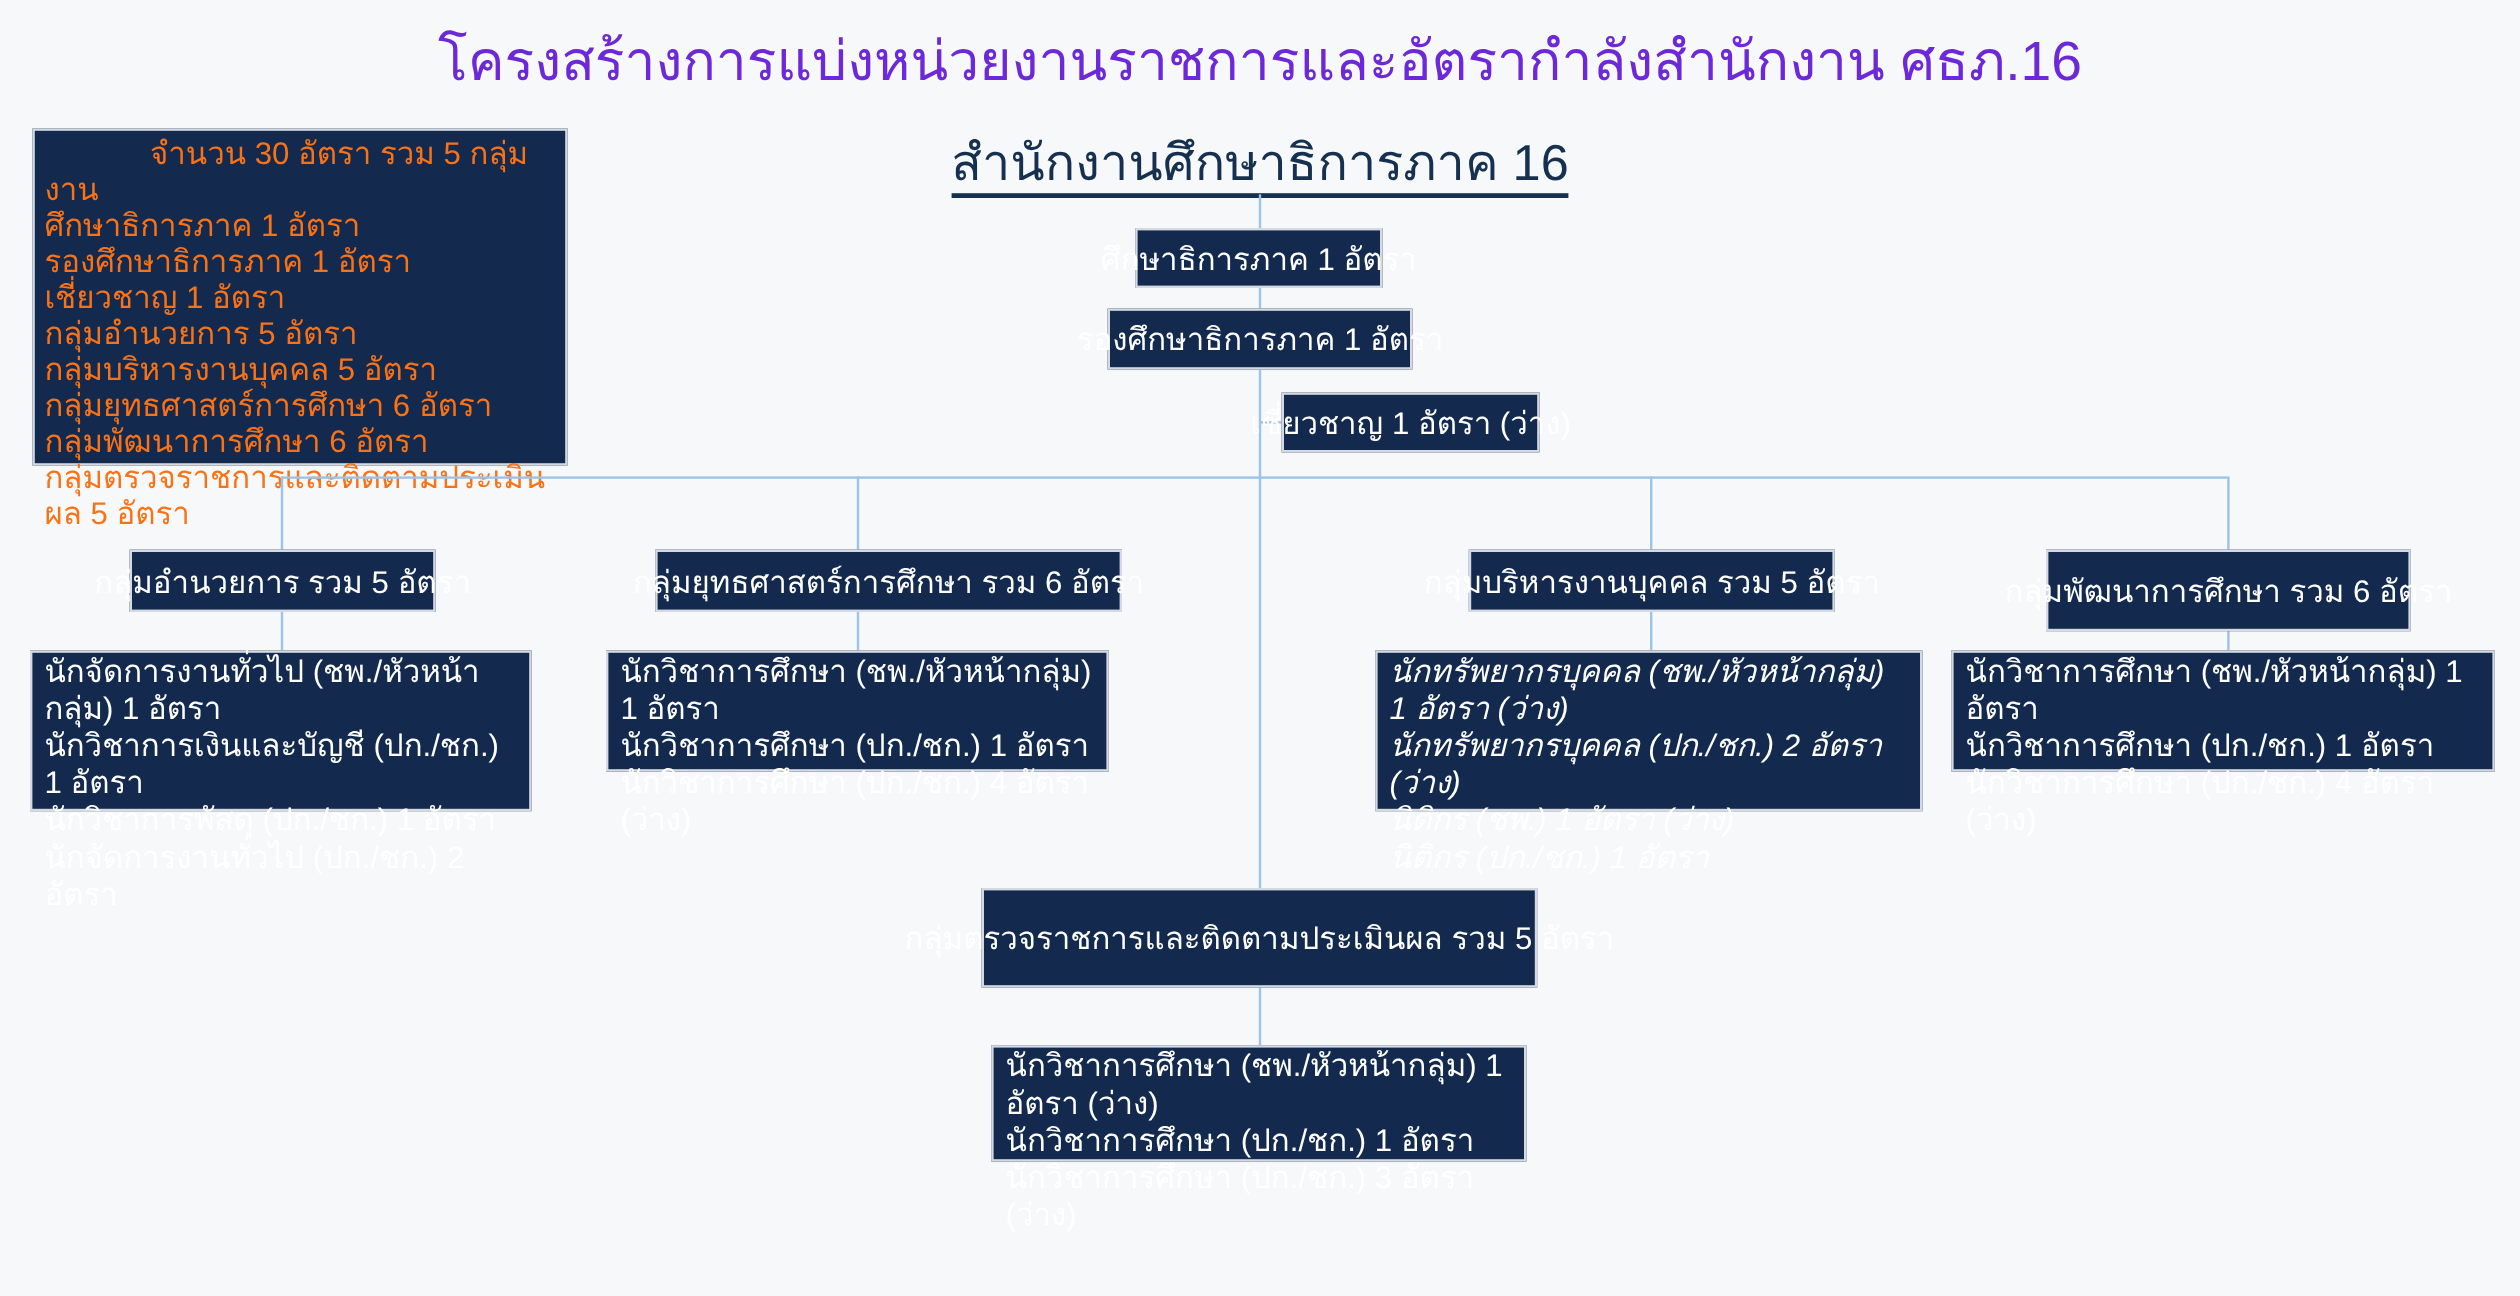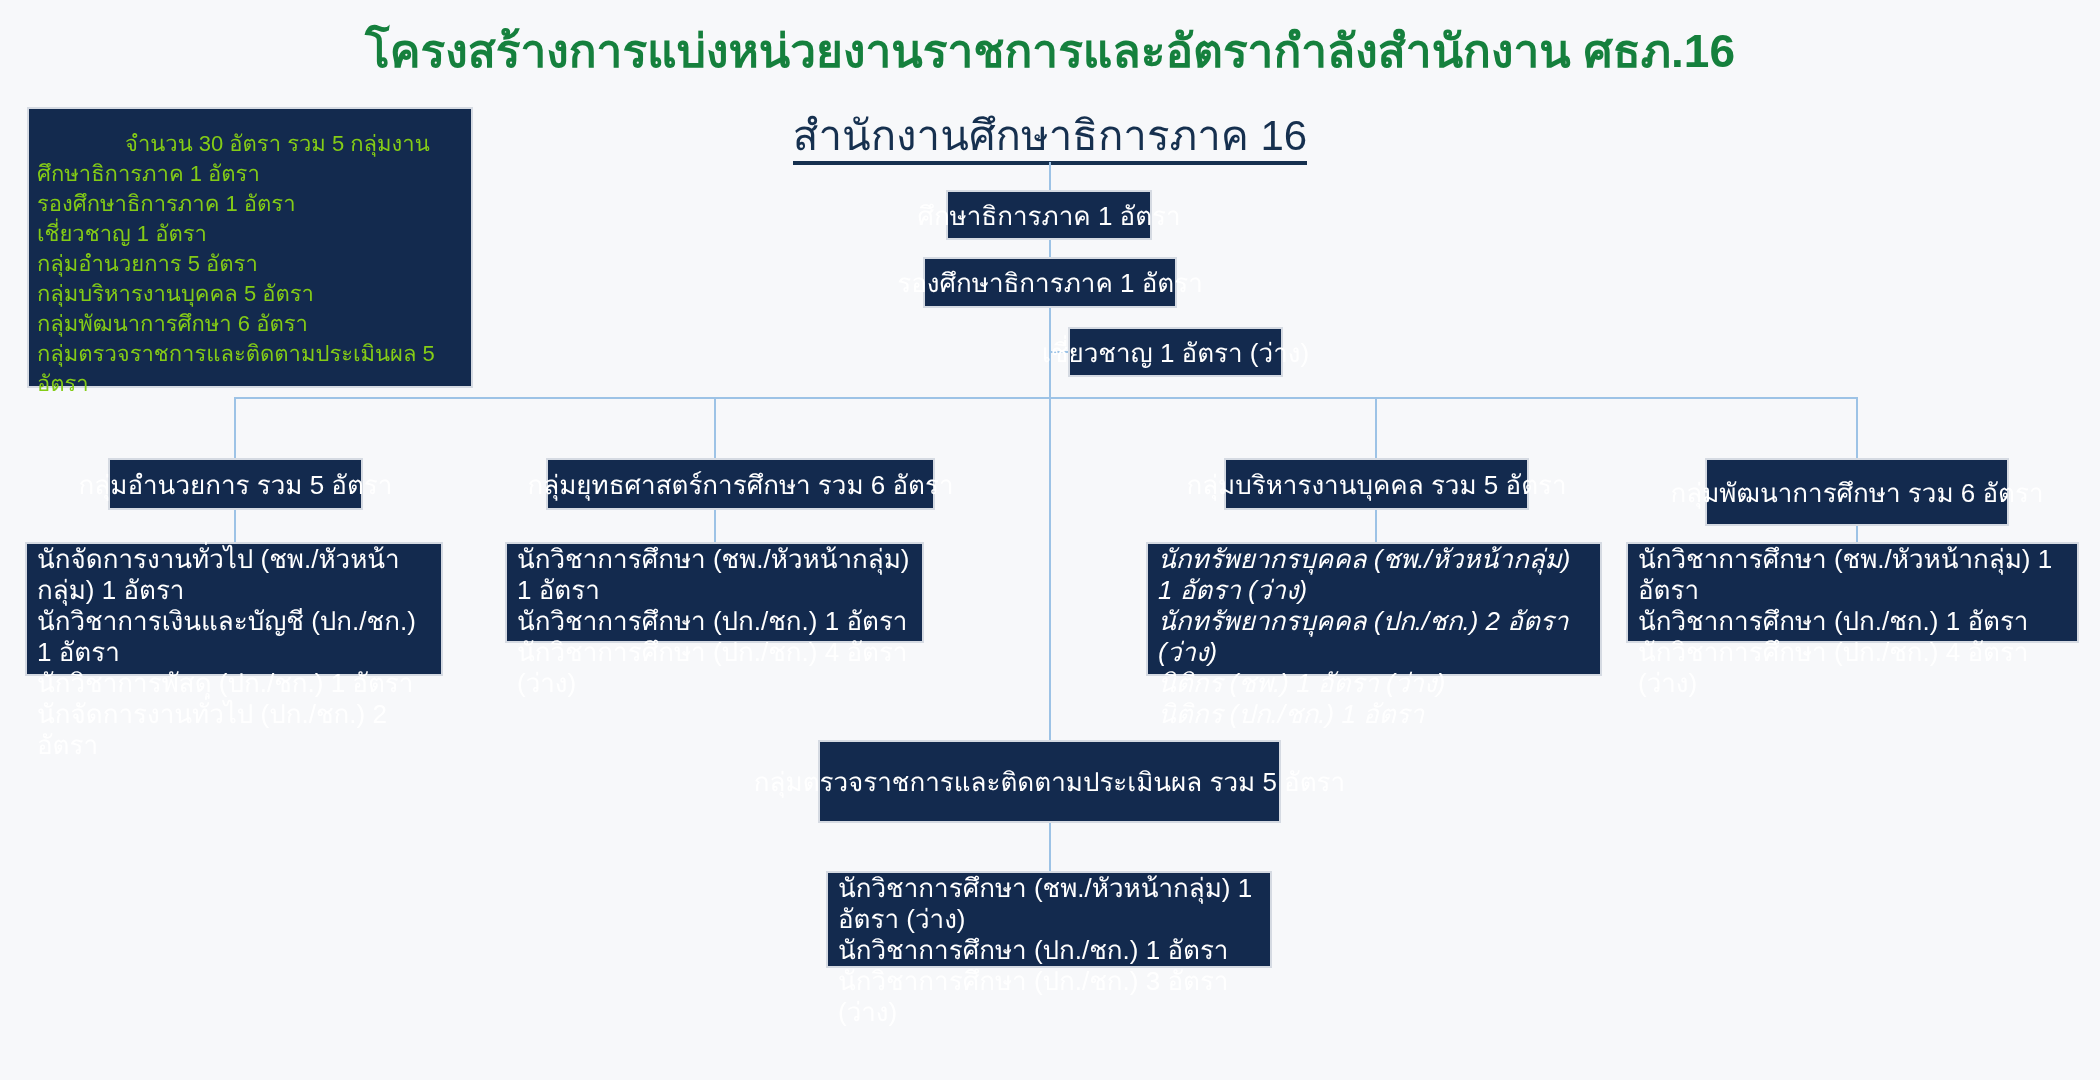--- a/index.html
+++ b/index.html
@@ -6,59 +6,60 @@
   body{
     width:2100px;height:1080px;
     background:#f7f8fa;
     font-family:"Liberation Sans",sans-serif;
     position:relative;
     color:#16304f;
   }
   .canvas{position:absolute;left:0;top:0;width:2100px;height:1080px;overflow:hidden;}
   .title{
     position:absolute;left:0;top:14px;width:2100px;
-    text-align:center;font-size:46px;font-weight:bold;margin:0;
-    color:#15803d;
+    text-align:center;font-size:46px;font-weight:normal;margin:0;
+    color:#6d28d9;
   }
   .org-heading{
     position:absolute;left:0;top:102px;width:2100px;text-align:center;
     font-size:42px;color:#16304f;
   }
   .org-heading span{border-bottom:4px solid #16304f;padding-bottom:2px;}
   .nbox{
     position:absolute;background:#132a4e;color:#ffffff;
     border:2px solid #d5dae2;box-sizing:border-box;
   }
   .cbox{display:flex;align-items:center;justify-content:center;
     font-size:26px;white-space:nowrap;}
   .lbox{font-size:26px;line-height:31px;padding:0 10px;}
   .summary-box{
     position:absolute;left:27px;top:107px;width:446px;height:281px;
-    background:#132a4e;color:#84cc16;border:2px solid #d5dae2;box-sizing:border-box;
-    font-size:22px;line-height:30px;padding:20px 8px;
+    background:#132a4e;color:#f97316;border:2px solid #d5dae2;box-sizing:border-box;
+    font-size:26px;line-height:30px;padding:4px 8px;
   }
   .summary-box .sline:first-child{text-indent:88px;}
   .line{position:absolute;background:#9dc3e6;}
   .vline{width:2px;}
   .hline{height:2px;}
 </style>
 </head>
 <body>
 
 <div class="canvas">
 
   <h1 class="title">โครงสร้างการแบ่งหน่วยงานราชการและอัตรากำลังสำนักงาน ศธภ.16</h1>
 
   <div class="summary-box">
     <div class="sline">จำนวน 30 อัตรา รวม 5 กลุ่มงาน</div>
     <div class="sline">ศึกษาธิการภาค 1 อัตรา</div>
     <div class="sline">รองศึกษาธิการภาค 1 อัตรา</div>
     <div class="sline">เชี่ยวชาญ 1 อัตรา</div>
     <div class="sline">กลุ่มอำนวยการ 5 อัตรา</div>
     <div class="sline">กลุ่มบริหารงานบุคคล 5 อัตรา</div>
+    <div class="sline">กลุ่มยุทธศาสตร์การศึกษา 6 อัตรา</div>
     <div class="sline">กลุ่มพัฒนาการศึกษา 6 อัตรา</div>
     <div class="sline">กลุ่มตรวจราชการและติดตามประเมินผล 5 อัตรา</div>
   </div>
 
   <div class="org-heading">
     <span>สำนักงานศึกษาธิการภาค 16</span>
   </div>
 
   <div class="line vline" style="left:1049px;top:162px;height:28px;"></div>
   <div class="line vline" style="left:1049px;top:240px;height:17px;"></div>

